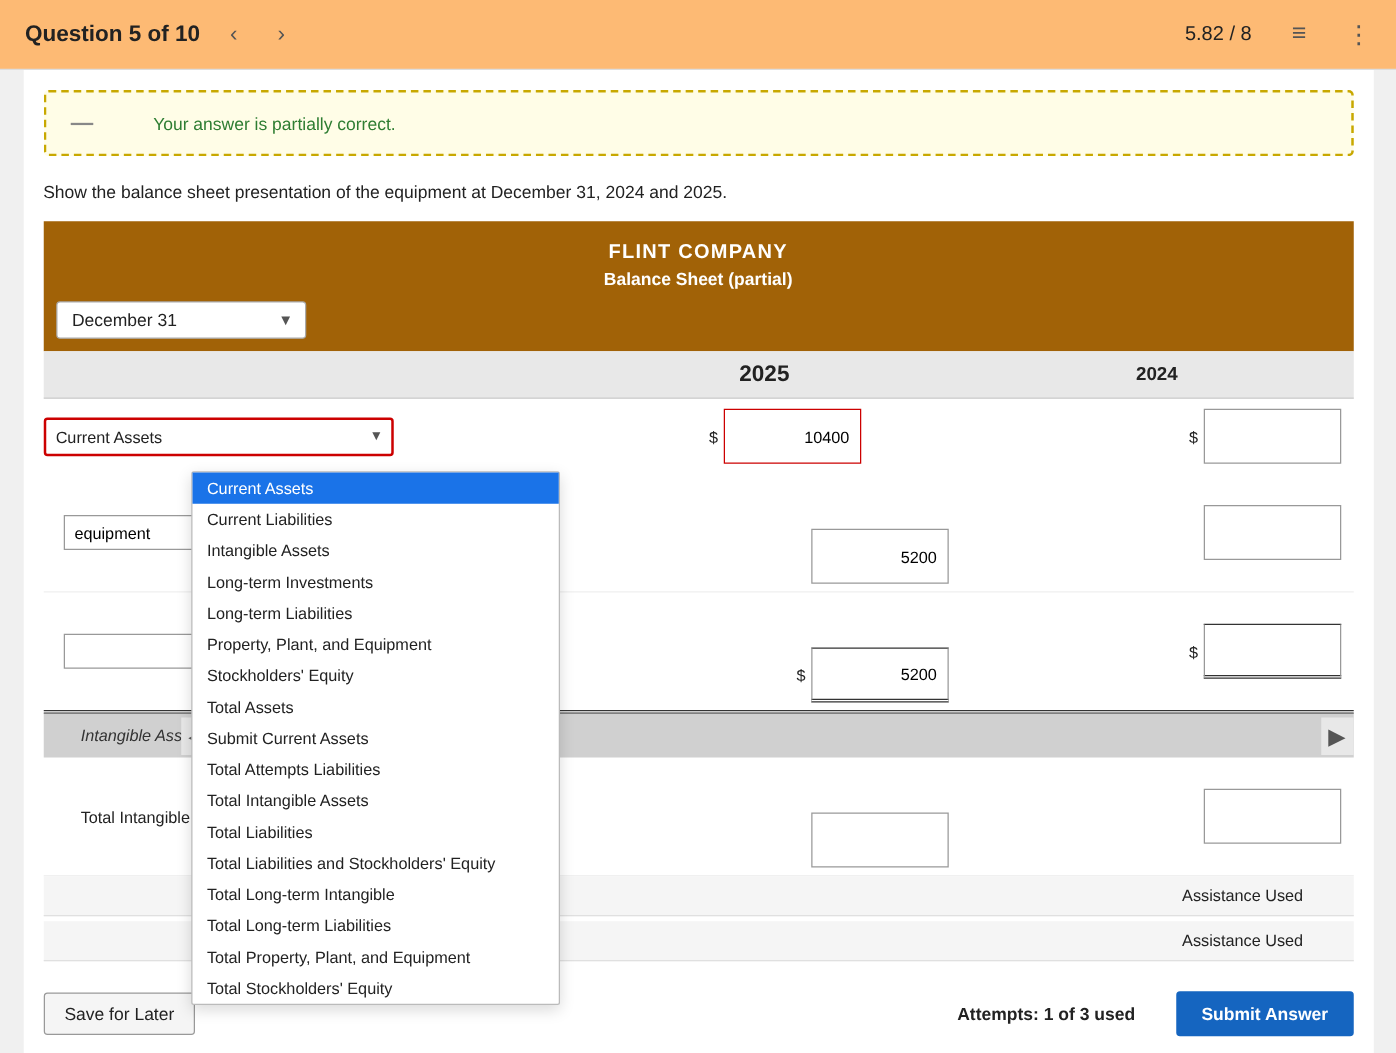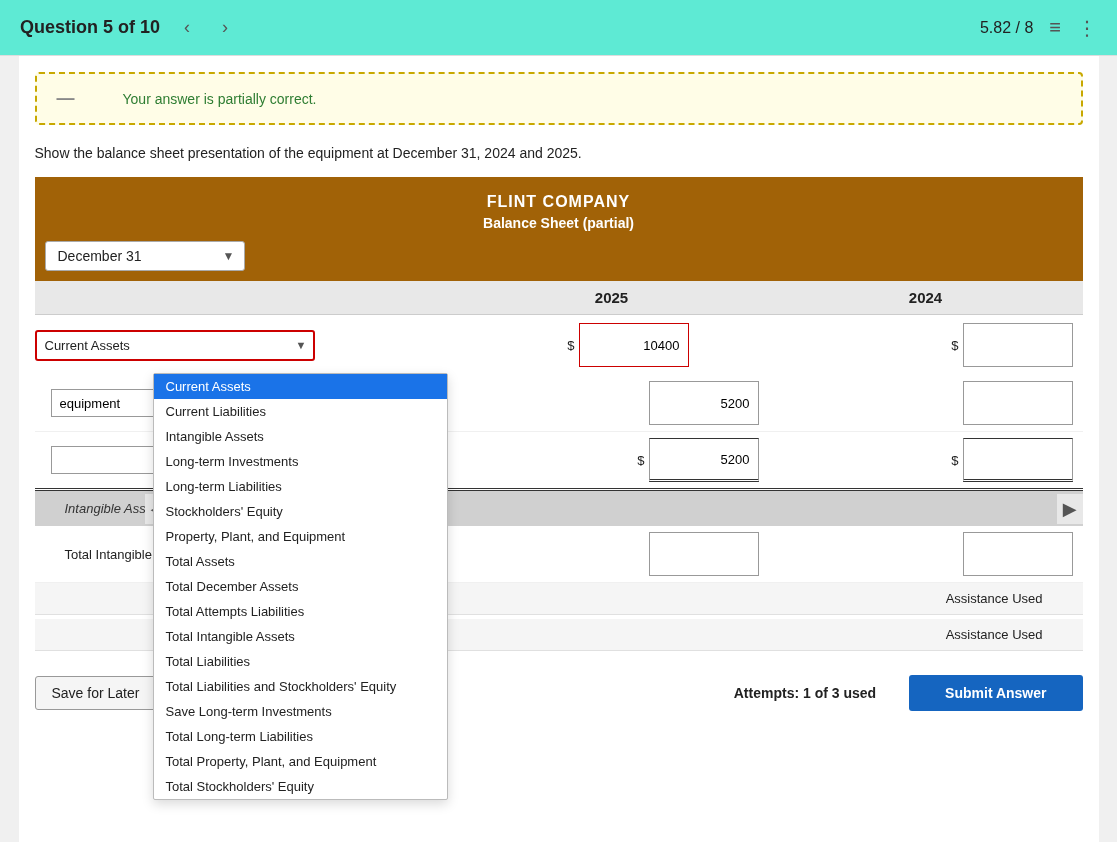--- a/index.html
+++ b/index.html
@@ -1,26 +1,26 @@
 <!DOCTYPE html>
 <html><head>
   <meta charset="utf-8">
   <style>
     * { box-sizing: border-box; margin: 0; padding: 0; }
     body { font-family: Arial, sans-serif; font-size: 14px; background: #f0f0f0; color: #222; }
 
     .top-bar {
       display: flex; align-items: center; justify-content: space-between;
-      background: #5eead4; padding: 10px 20px; border-bottom: 1px solid #ddd;
+      background: #fdba74; padding: 10px 20px; border-bottom: 1px solid #ddd;
       height: 56px;
     }
     .top-left { display: flex; align-items: center; gap: 16px; }
     .question-label { font-size: 18px; font-weight: bold; color: #222; }
     .nav-btn { background: none; border: none; cursor: pointer; font-size: 18px; color: #555; padding: 4px 8px; }
-    .top-right { display: flex; align-items: center; gap: 16px; }
+    .top-right { display: flex; align-items: center; gap: 32px; }
     .score { font-size: 16px; color: #222; }
     .icon-btn { background: none; border: none; cursor: pointer; font-size: 20px; color: #555; }
 
     .main-content { max-width: 1080px; margin: 0 auto; padding: 16px; background: #fff; min-height: calc(842px - 56px); }
 
     .part-label { color: #1565c0; font-size: 15px; font-weight: 600; margin-bottom: 12px; }
 
     .alert-box {
       border: 2px dashed #c8a800; background: #fffde7; padding: 14px 20px;
       border-radius: 4px; margin-bottom: 20px; display: flex; align-items: center; gap: 10px;
@@ -45,28 +45,28 @@
     .date-select-wrapper::after {
       content: '▼'; position: absolute; right: 10px; top: 50%; transform: translateY(-50%);
       font-size: 12px; color: #555; pointer-events: none;
     }
 
     .bs-columns-header {
       background: #e8e8e8; display: flex; align-items: center; padding: 8px 0;
       border-bottom: 1px solid #ccc;
     }
     .col-desc { flex: 0 0 420px; }
-    .col-2025 { flex: 1; text-align: center; font-weight: bold; font-size: 15px; }
+    .col-2025 { flex: 1; text-align: center; font-weight: bold; font-size: 18px; }
     .col-2024 { flex: 1; text-align: center; font-weight: bold; font-size: 15px; }
 
     .bs-body { position: relative; }
 
     .bs-row { display: flex; align-items: center; padding: 6px 0; border-bottom: 1px solid #f0f0f0; }
     .bs-row-desc { flex: 0 0 420px; padding-left: 16px; font-size: 13px; }
-    .bs-row-2025 { flex: 1; display: flex; align-items: center; gap: 4px; justify-content: flex-end; padding-right: 10px; }
+    .bs-row-2025 { flex: 1; display: flex; align-items: center; gap: 4px; justify-content: flex-end; padding-right: 10px; margin-top: 38px; }
     .bs-row-2024 { flex: 1; display: flex; align-items: center; gap: 4px; justify-content: flex-end; padding-right: 10px; }
 
     .dollar-sign { font-size: 13px; color: #222; }
 
     .num-input {
       border: 1px solid #999; padding: 4px 8px; text-align: right;
       font-size: 13px; width: 110px; height: 44px;
     }
     .num-input-red { border: 1px solid #c00; }
 
@@ -119,21 +119,21 @@
       display: flex; align-items: center; justify-content: space-between;
       padding: 16px 0 0; margin-top: 8px;
     }
     .save-later-btn {
       padding: 8px 16px; font-size: 14px; border: 1px solid #999;
       background: #f5f5f5; cursor: pointer; border-radius: 3px; color: #222;
     }
     .bottom-right { display: flex; align-items: center; gap: 33px; }
     .attempts-text { font-size: 14px; font-weight: bold; color: #222; }
     .submit-btn {
-      padding: 10px 36px; font-size: 14px; font-weight: bold;
+      padding: 10px 20px; font-size: 14px; font-weight: bold;
       background: #1565c0; color: #fff; border: none; border-radius: 3px;
       cursor: pointer;
     }
   </style>
 </head>
 <body>
 
 <div class="top-bar">
   <div class="top-left">
     <span class="question-label">Question 5 of 10</span>
@@ -201,29 +201,29 @@
             <option>Total Stockholders' Equity</option>
           </select>
         </div>
 
         <div class="dropdown-overlay">
           <div class="dropdown-item selected">Current Assets</div>
           <div class="dropdown-item">Current Liabilities</div>
           <div class="dropdown-item">Intangible Assets</div>
           <div class="dropdown-item">Long-term Investments</div>
           <div class="dropdown-item">Long-term Liabilities</div>
+          <div class="dropdown-item">Property, Plant, and Equipment</div>
           <div class="dropdown-item">Stockholders' Equity</div>
-          <div class="dropdown-item">Property, Plant, and Equipment</div>
           <div class="dropdown-item">Total Assets</div>
-          <div class="dropdown-item">Total December Assets</div>
+          <div class="dropdown-item">Submit Current Assets</div>
           <div class="dropdown-item">Total Attempts Liabilities</div>
           <div class="dropdown-item">Total Intangible Assets</div>
           <div class="dropdown-item">Total Liabilities</div>
           <div class="dropdown-item">Total Liabilities and Stockholders' Equity</div>
-          <div class="dropdown-item">Save Long-term Investments</div>
+          <div class="dropdown-item">Total Long-term Intangible</div>
           <div class="dropdown-item">Total Long-term Liabilities</div>
           <div class="dropdown-item">Total Property, Plant, and Equipment</div>
           <div class="dropdown-item">Total Stockholders' Equity</div>
         </div>
 
         <div style="flex:1; display:flex; align-items:center; gap:4px; justify-content:flex-end; padding-right:10px;">
           <span class="dollar-sign">$</span>
           <input type="text" class="num-input num-input-red" value="10400" style="">
         </div>
         <div style="flex:1; display:flex; align-items:center; gap:4px; justify-content:flex-end; padding-right:10px;">

